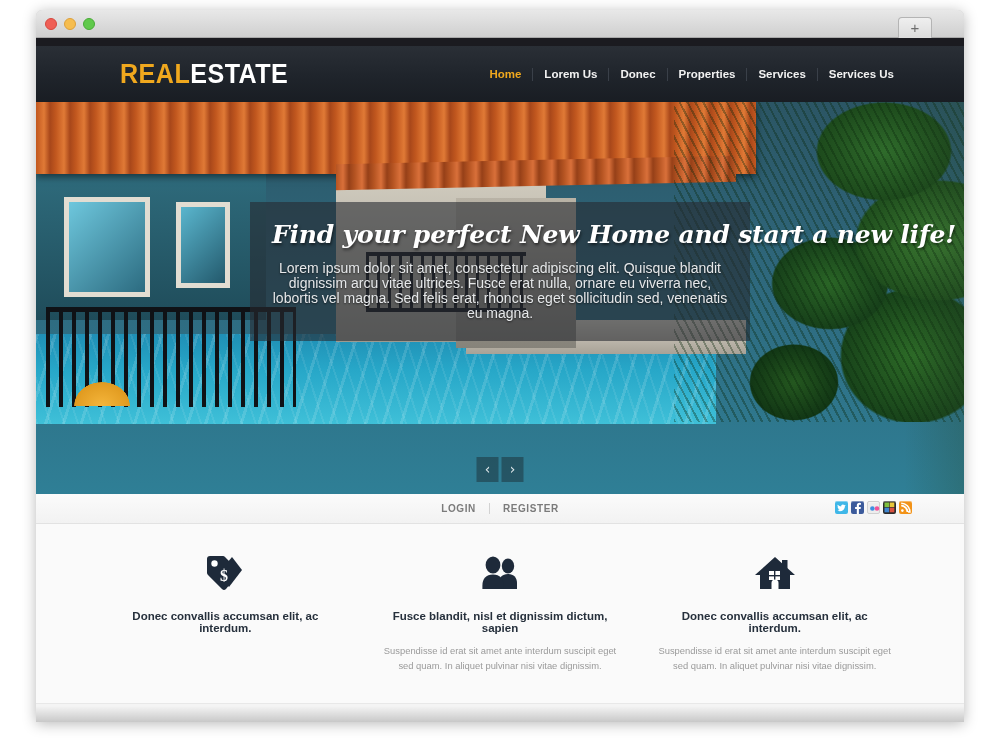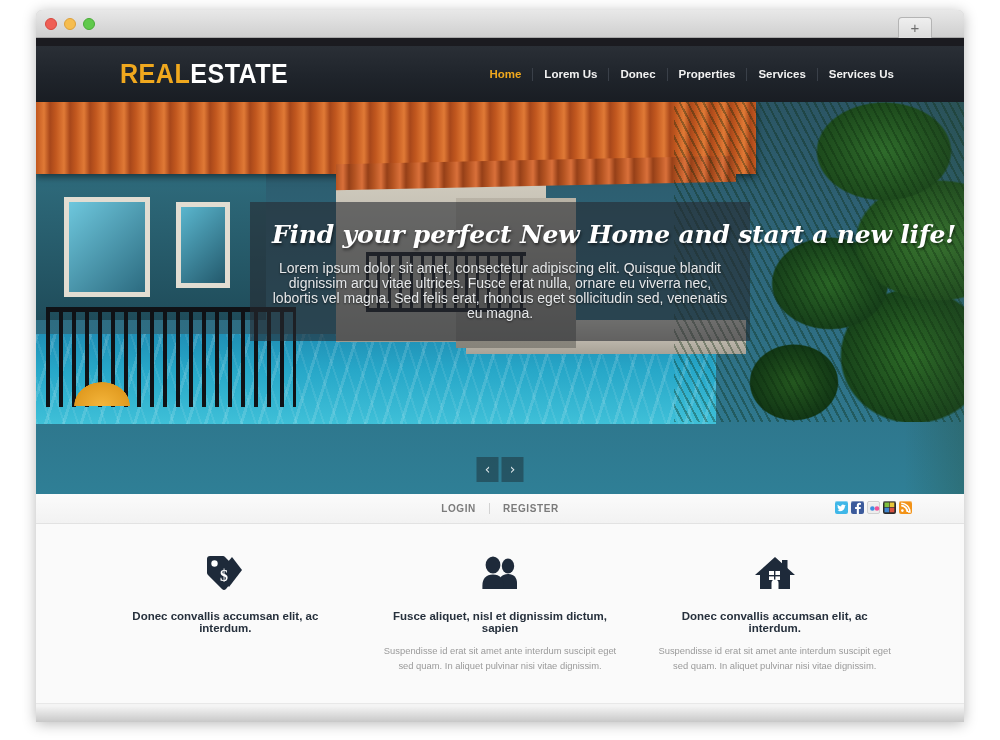--- a/index.html
+++ b/index.html
@@ -501,21 +501,21 @@
 
       <div class="feature">
         <div class="feature-icon">
           <svg width="44" height="36" viewBox="0 0 44 36">
             <ellipse cx="30" cy="11" rx="6.2" ry="7.4" fill="#1e2a3a"></ellipse>
             <path d="M30 19c-6 0-9 3.6-9 9.4V34h18v-5.6c0-5.8-3-9.4-9-9.4z" fill="#1e2a3a"></path>
             <ellipse cx="15" cy="10" rx="7.4" ry="8.6" fill="#1e2a3a"></ellipse>
             <path d="M15 19.5c-7 0-10.6 4.2-10.6 11V34h21.2v-3.5c0-6.8-3.6-11-10.6-11z" fill="#1e2a3a"></path>
           </svg>
         </div>
-        <h3>Fusce aliquet, nisl et dignissim dictum, sapien</h3>
+        <h3>Fusce blandit, nisl et dignissim dictum, sapien</h3>
         <p>Suspendisse id erat sit amet ante interdum suscipit eget sed quam. In aliquet pulvinar nisi vitae dignissim.</p>
       </div>
 
       <div class="feature">
         <div class="feature-icon">
           <svg width="42" height="38" viewBox="0 0 42 38">
             <rect x="28" y="6" width="5.5" height="11" fill="#1e2a3a"></rect>
             <path d="M21 3 L41 21 L36 21 L36 35 L6 35 L6 21 L1 21 Z" fill="#1e2a3a"></path>
             <rect x="15" y="17" width="11" height="9" fill="#ffffff"></rect>
             <rect x="20" y="17" width="1.4" height="9" fill="#1e2a3a"></rect>

